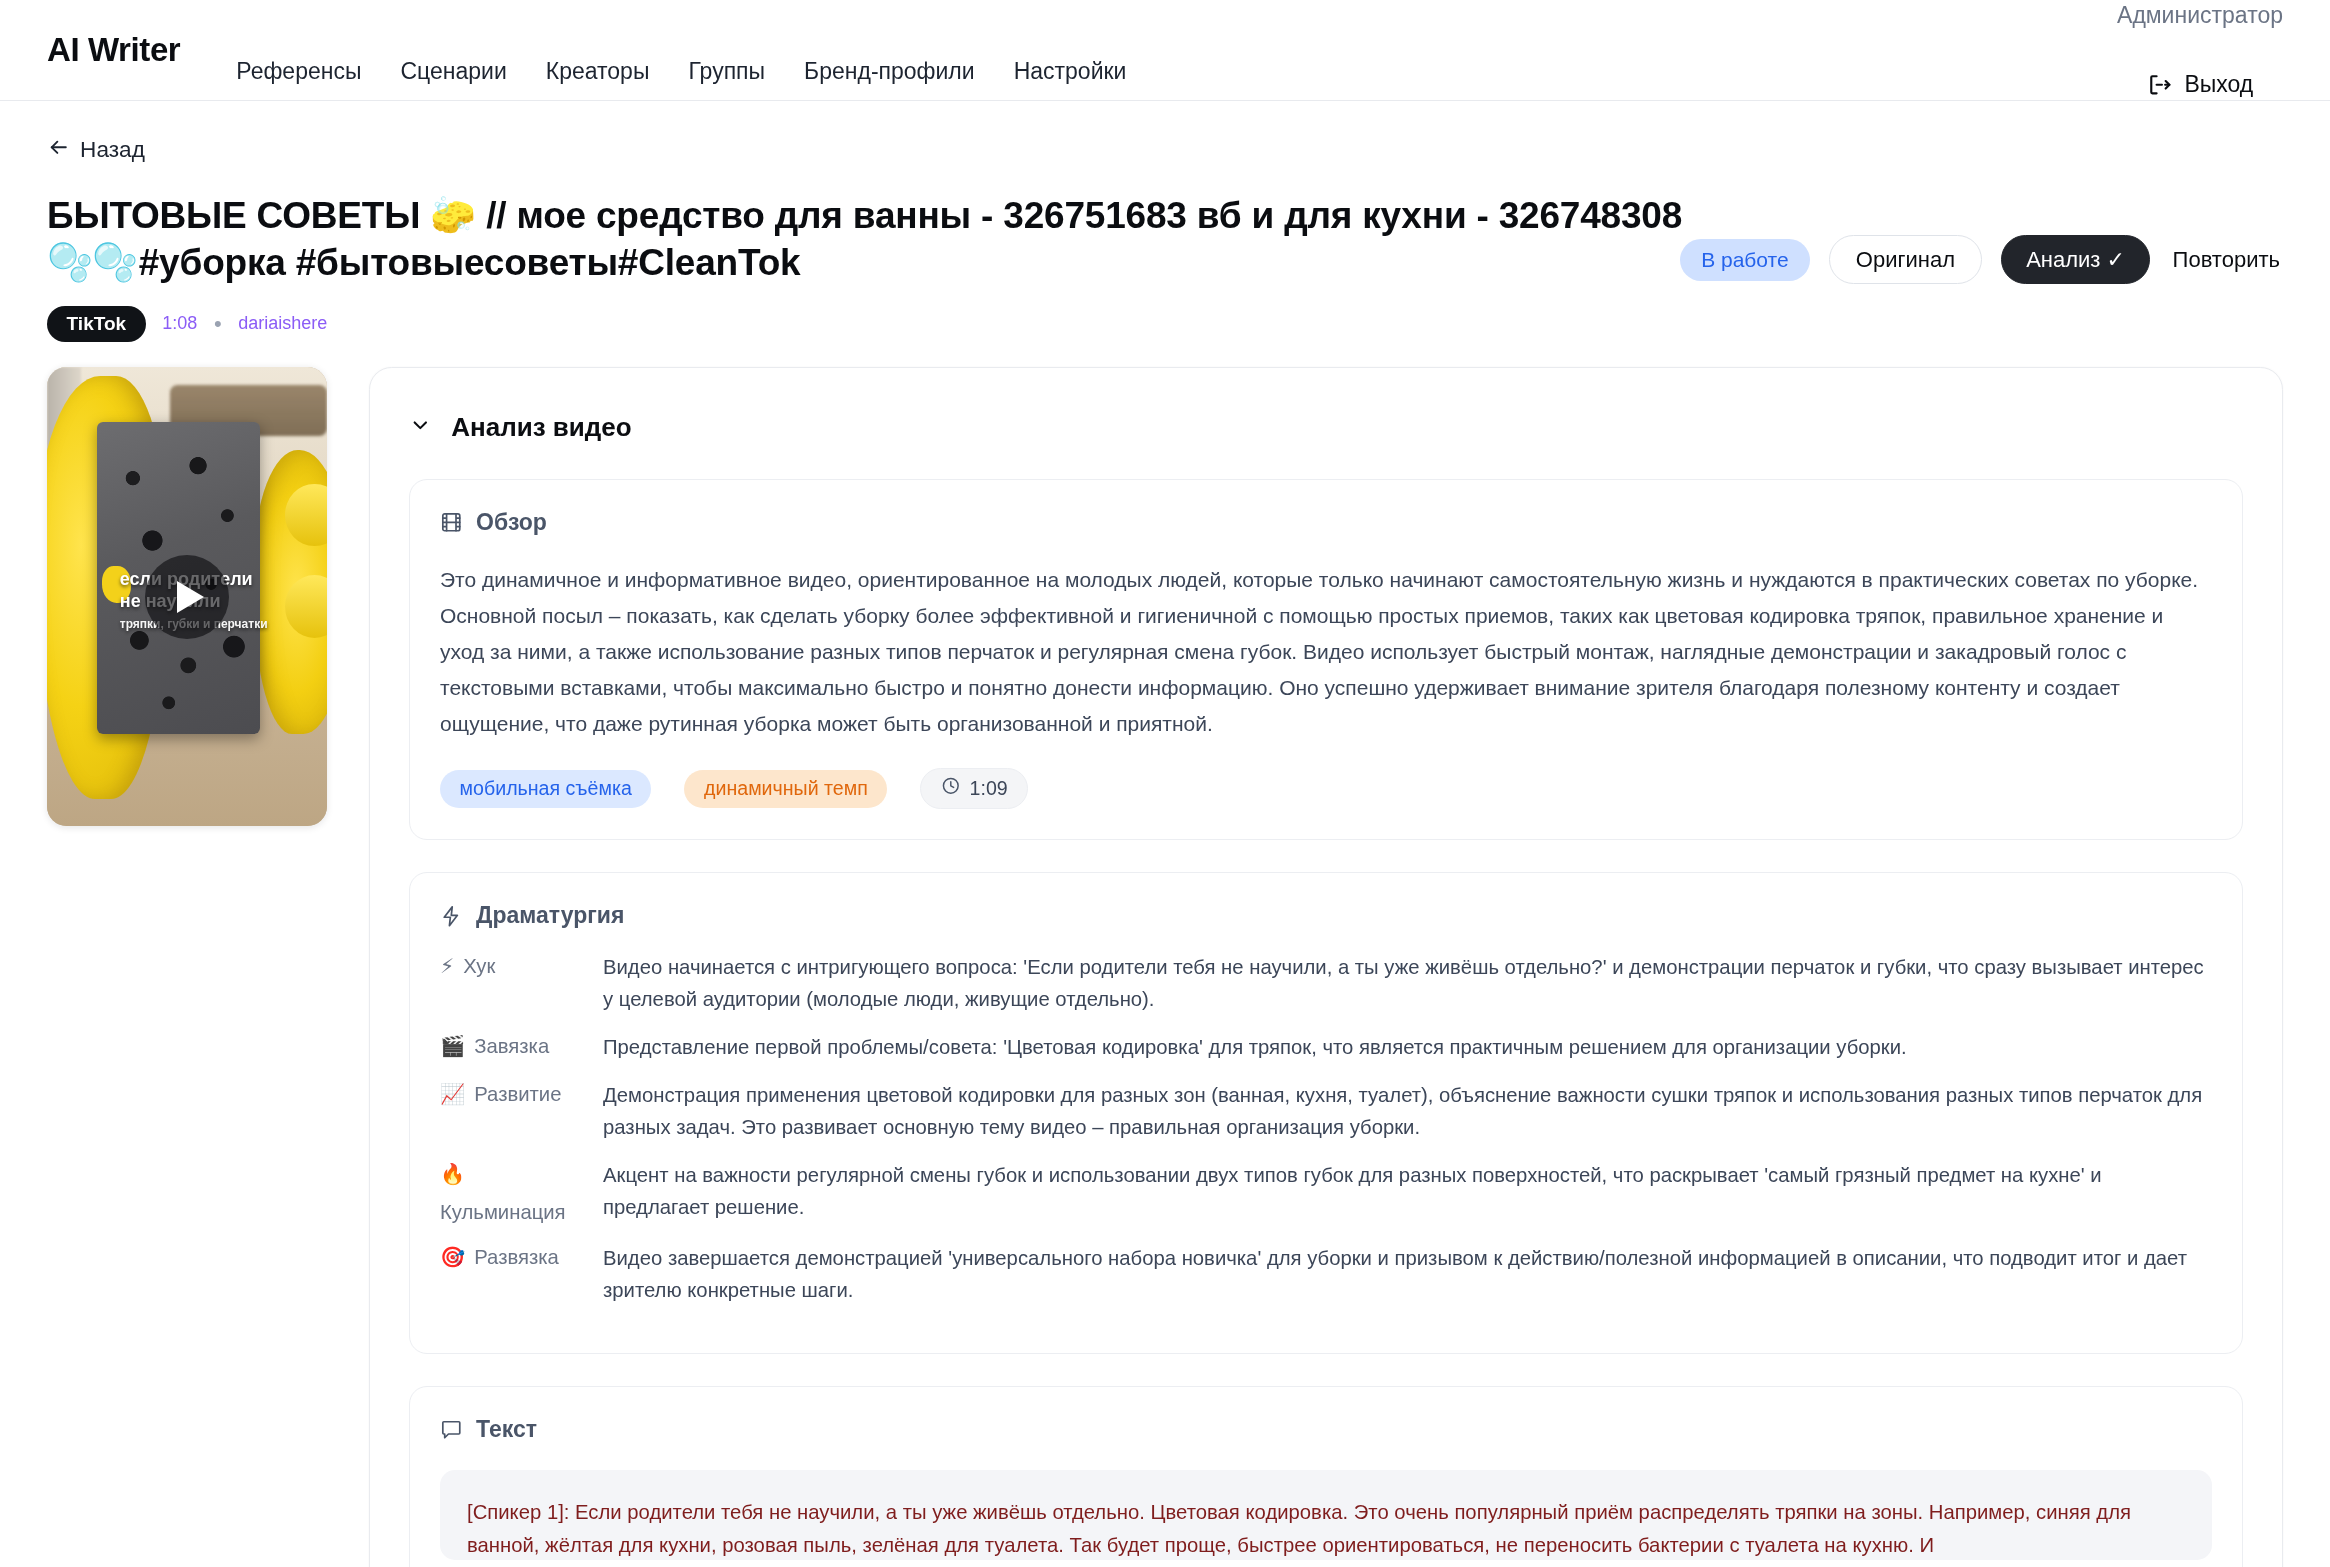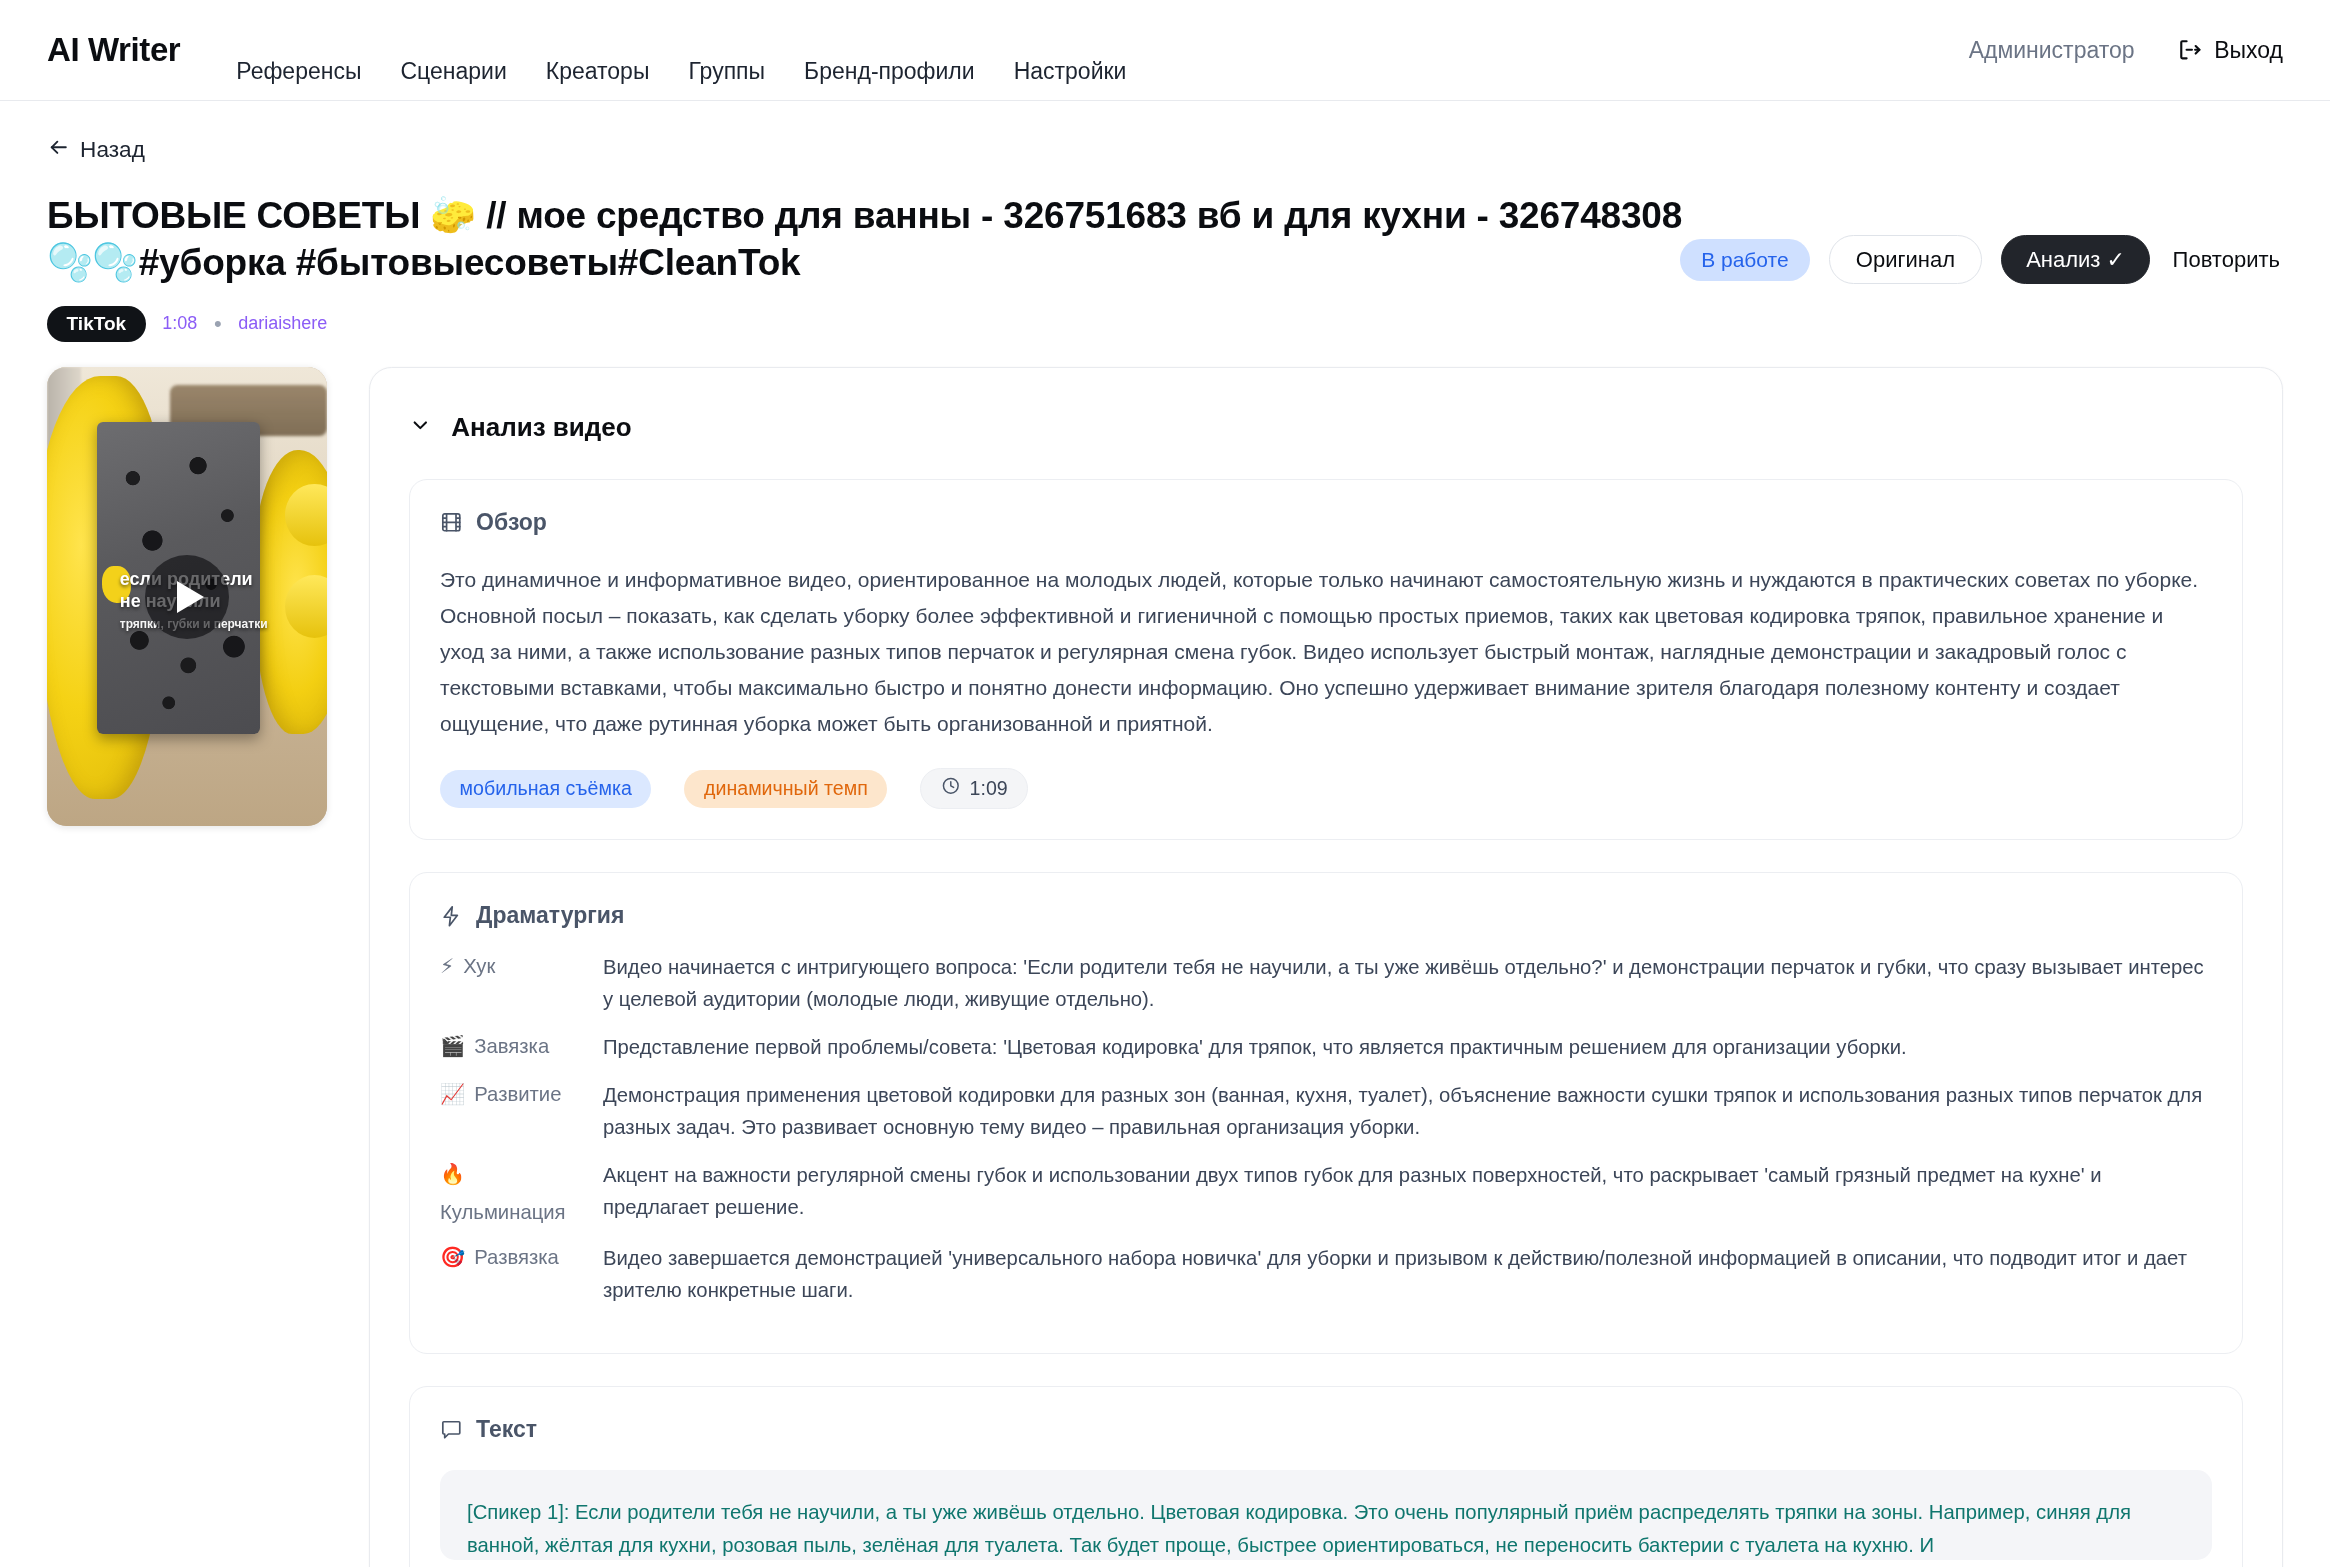--- a/index.html
+++ b/index.html
@@ -36,20 +36,21 @@
     color: #1d2430;
     white-space: nowrap;
     cursor: pointer;
     margin-top: 43px;
   }
   .topbar-right {
     margin-left: auto;
     display: flex;
     align-items: center;
     gap: 42px;
+    flex-direction: column;
   }
   .user-name {
     font-size: 23px;
     color: #6b7485;
     white-space: nowrap;
   }
   .logout {
     display: flex;
     align-items: center;
     gap: 12px;
@@ -377,21 +378,21 @@
   }
 
   
   .transcript {
     margin-top: 27px;
     background: #f4f5f8;
     border-radius: 15px;
     padding: 25.6px 27px;
     font-size: 20.3px;
     line-height: 1.62;
-    color: #0f766e;
+    color: #7f1d1d;
     max-height: 90px;
     overflow: hidden;
   }
 </style>
 </head>
 <body>
 
 <div class="topbar">
   <div class="brand">AI Writer</div>
   <nav class="nav">

